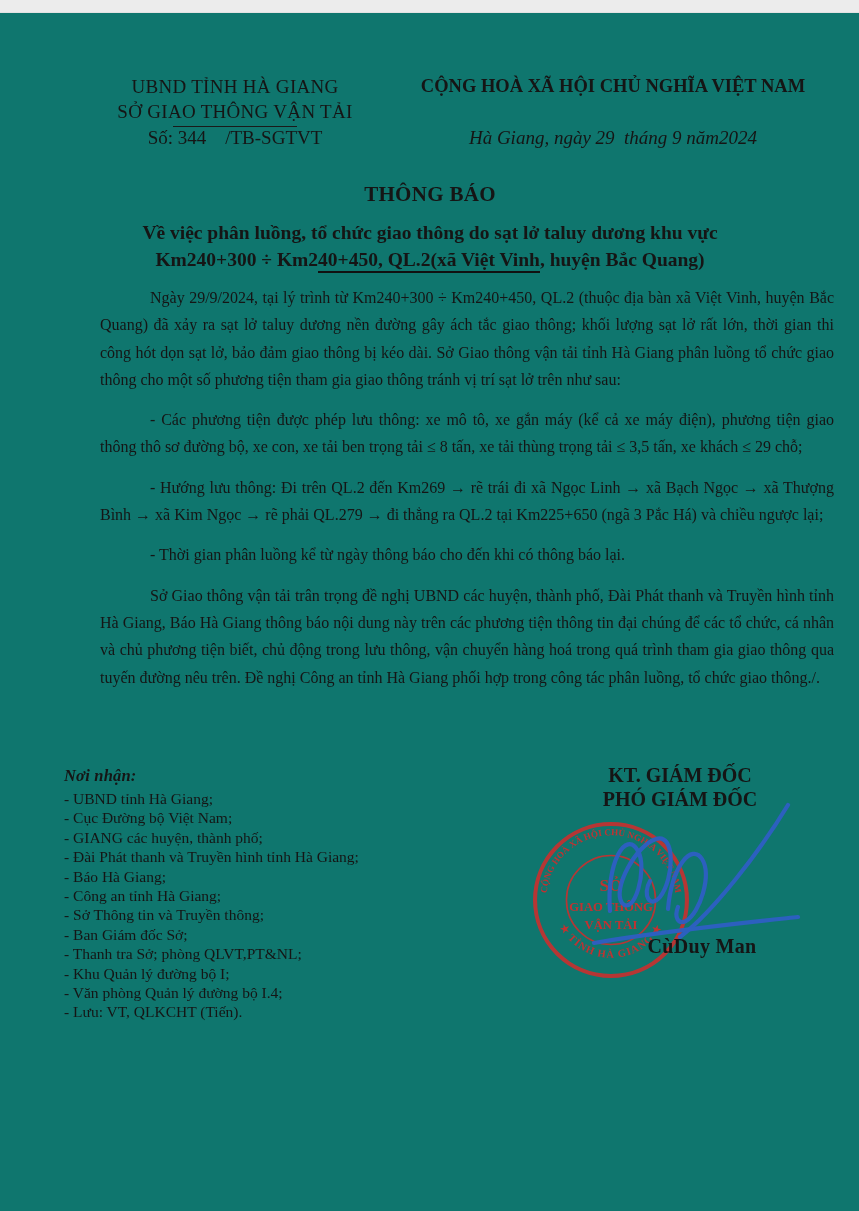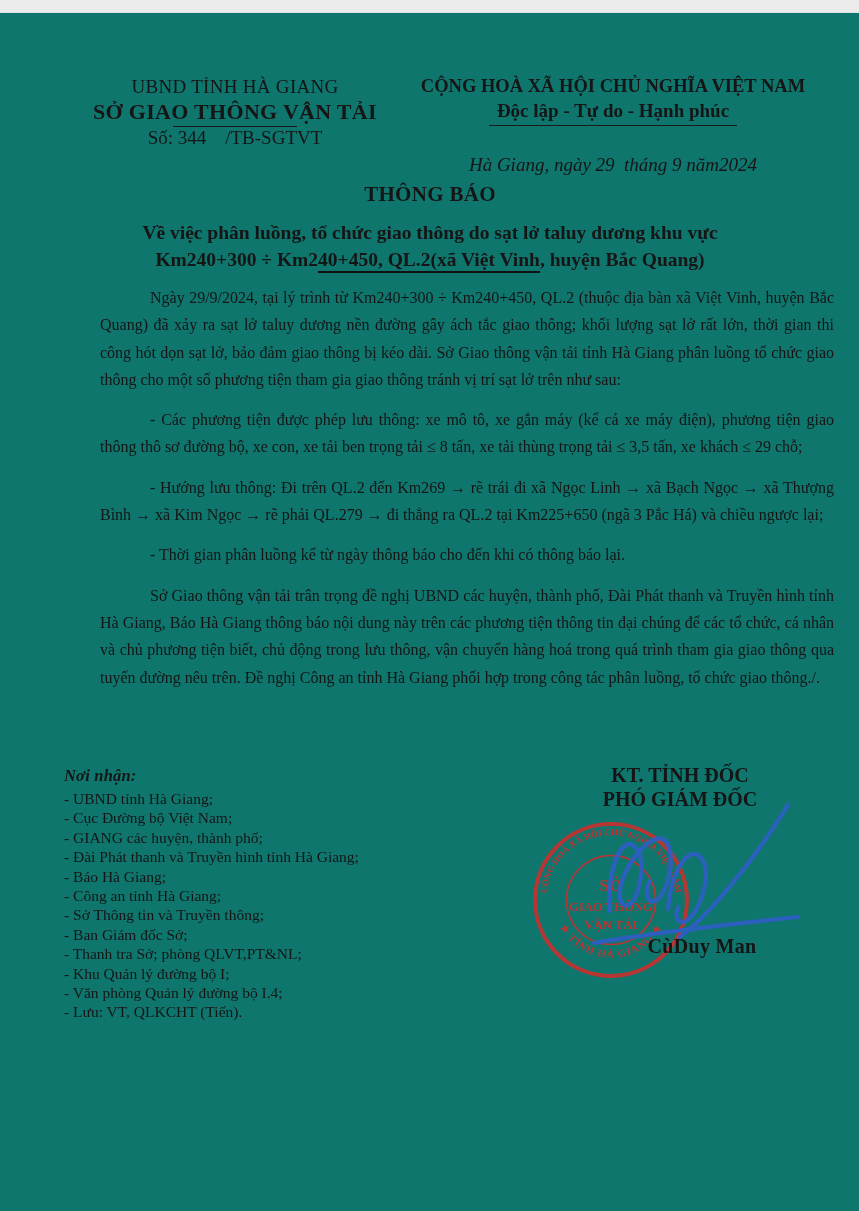--- a/index.html
+++ b/index.html
@@ -11,21 +11,21 @@
   }
   .page { position:relative; width:859px; height:1211px; background:#0f766e; overflow:hidden; }
   .topbar { position:absolute; top:0; left:0; width:859px; height:13px;
             background:#ececec; border-bottom:1px solid #e2e2e2; }
 
   
   .header { position:absolute; top:74px; left:0; width:859px; }
   .header-left  { position:absolute; left:75px;  top:0; width:320px; text-align:center; }
   .header-right { position:absolute; left:420px; top:0; width:386px; text-align:center; }
   .org-line1 { font-size:19px; line-height:25px; letter-spacing:.3px; }
-  .org-line2 { font-size:22px; line-height:25px; font-weight:bold; letter-spacing:.3px; }
+  .org-line2 { font-size:19px; line-height:25px; font-weight:normal; letter-spacing:.3px; }
   .org-rule  { width:124px; border-bottom:1.6px solid #1a1a1a; margin:2px auto 0; }
   .doc-number { font-size:19px; white-space:pre-wrap; }
   .nat-line1 { font-size:18.5px; font-weight:bold; line-height:25px; }
   .nat-line2 { display:inline-block; font-size:19px; font-weight:bold; line-height:24px;
                border-bottom:1.8px solid #1a1a1a; padding:0 8px 2px; }
   .dateline { margin-top:28px; font-size:19px; font-style:italic; white-space:pre-wrap; }
 
   
   .titleblock { position:absolute; top:182px; left:60px; width:740px; text-align:center; }
   .doc-title { font-size:21px; font-weight:bold; letter-spacing:.3px; }
@@ -58,21 +58,20 @@
 
   <div class="header">
     <div class="header-left">
       <div class="org-line1">UBND TỈNH HÀ GIANG</div>
       <div class="org-line2">SỞ GIAO THÔNG VẬN TẢI</div>
       <div class="org-rule"></div>
       <div class="doc-number">Số: 344    /TB-SGTVT</div>
     </div>
     <div class="header-right">
       <div class="nat-line1">CỘNG HOÀ XÃ HỘI CHỦ NGHĨA VIỆT NAM</div>
-      <div><span class="nat-line2">Độc lập - Tự do - Hạnh phúc</span></div>
       <div class="dateline">Hà Giang, ngày 29  tháng 9 năm2024</div>
     </div>
   </div>
 
   <div class="titleblock">
     <div class="doc-title">THÔNG BÁO</div>
     <div class="doc-subtitle">
       <span>Về việc phân luồng, tổ chức giao thông do sạt lở taluy dương khu vực</span><br>
       <span>Km240+300 ÷ Km2</span><span class="u-part">40+450, QL.2(xã Việt Vinh</span><span>, huyện Bắc Quang)</span>
     </div>
@@ -97,21 +96,21 @@
     <div class="recip-item">- Sở Thông tin và Truyền thông;</div>
     <div class="recip-item">- Ban Giám đốc Sở;</div>
     <div class="recip-item">- Thanh tra Sở; phòng QLVT,PT&amp;NL;</div>
     <div class="recip-item">- Khu Quản lý đường bộ I;</div>
     <div class="recip-item">- Văn phòng Quản lý đường bộ I.4;</div>
     <div class="recip-item">- Lưu: VT, QLKCHT (Tiến).</div>
   </div>
 
   <div class="sign-block">
     <div class="sign-titles">
-      <span>KT. TỈNH ĐỐC</span><br>
+      <span>KT. GIÁM ĐỐC</span><br>
       <span>PHÓ GIÁM ĐỐC</span>
     </div>
 
     <svg class="stamp" viewBox="0 0 160 160" xmlns="http://www.w3.org/2000/svg">
       <g fill="none" stroke="#d42b2b" opacity="0.85">
         <circle cx="80" cy="80" r="75" stroke-width="4"></circle>
         <circle cx="80" cy="80" r="44" stroke-width="1.6"></circle>
       </g>
       <defs>
         <path id="arcTop" d="M 16,80 A 64,64 0 0 1 144,80"></path>

